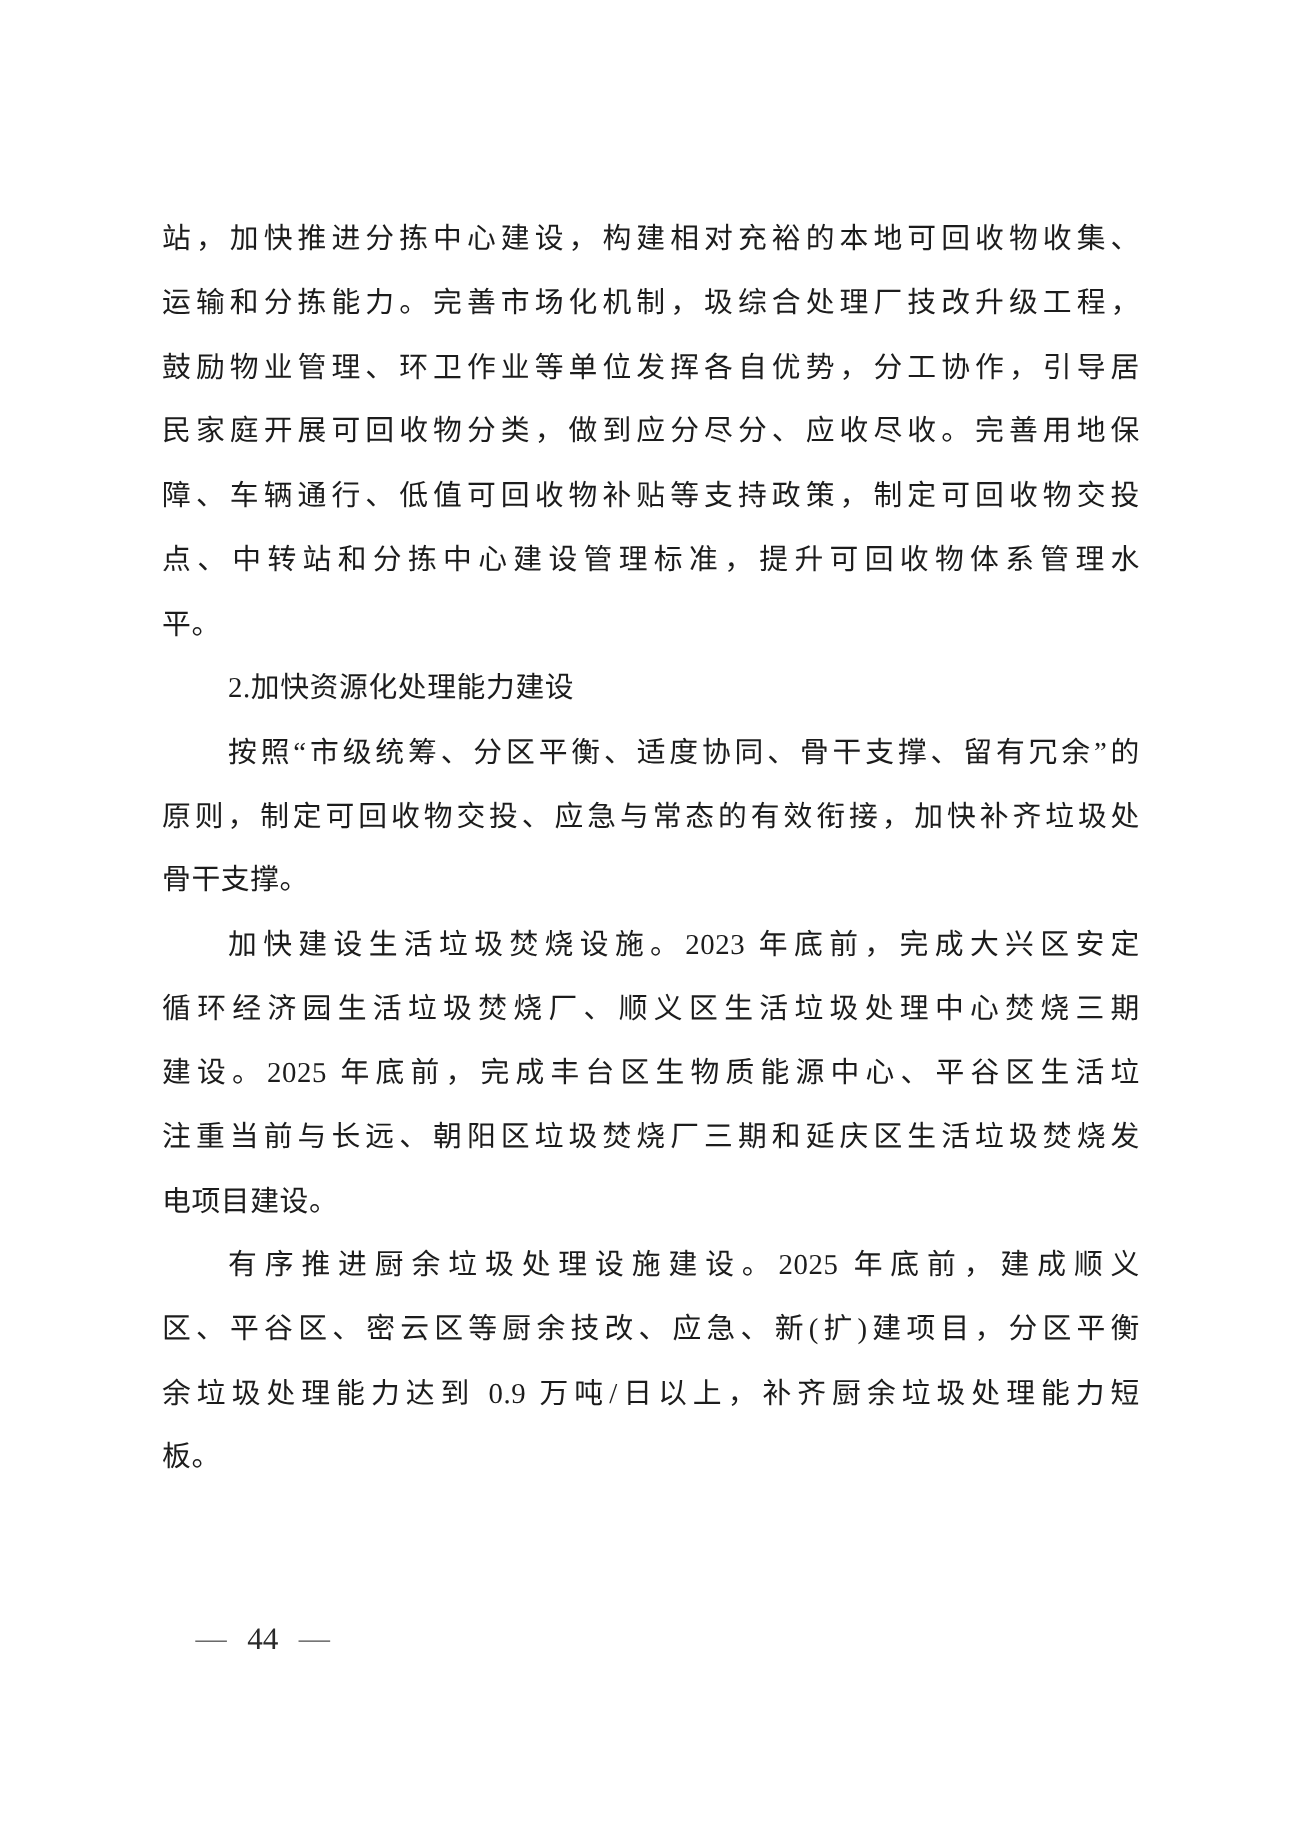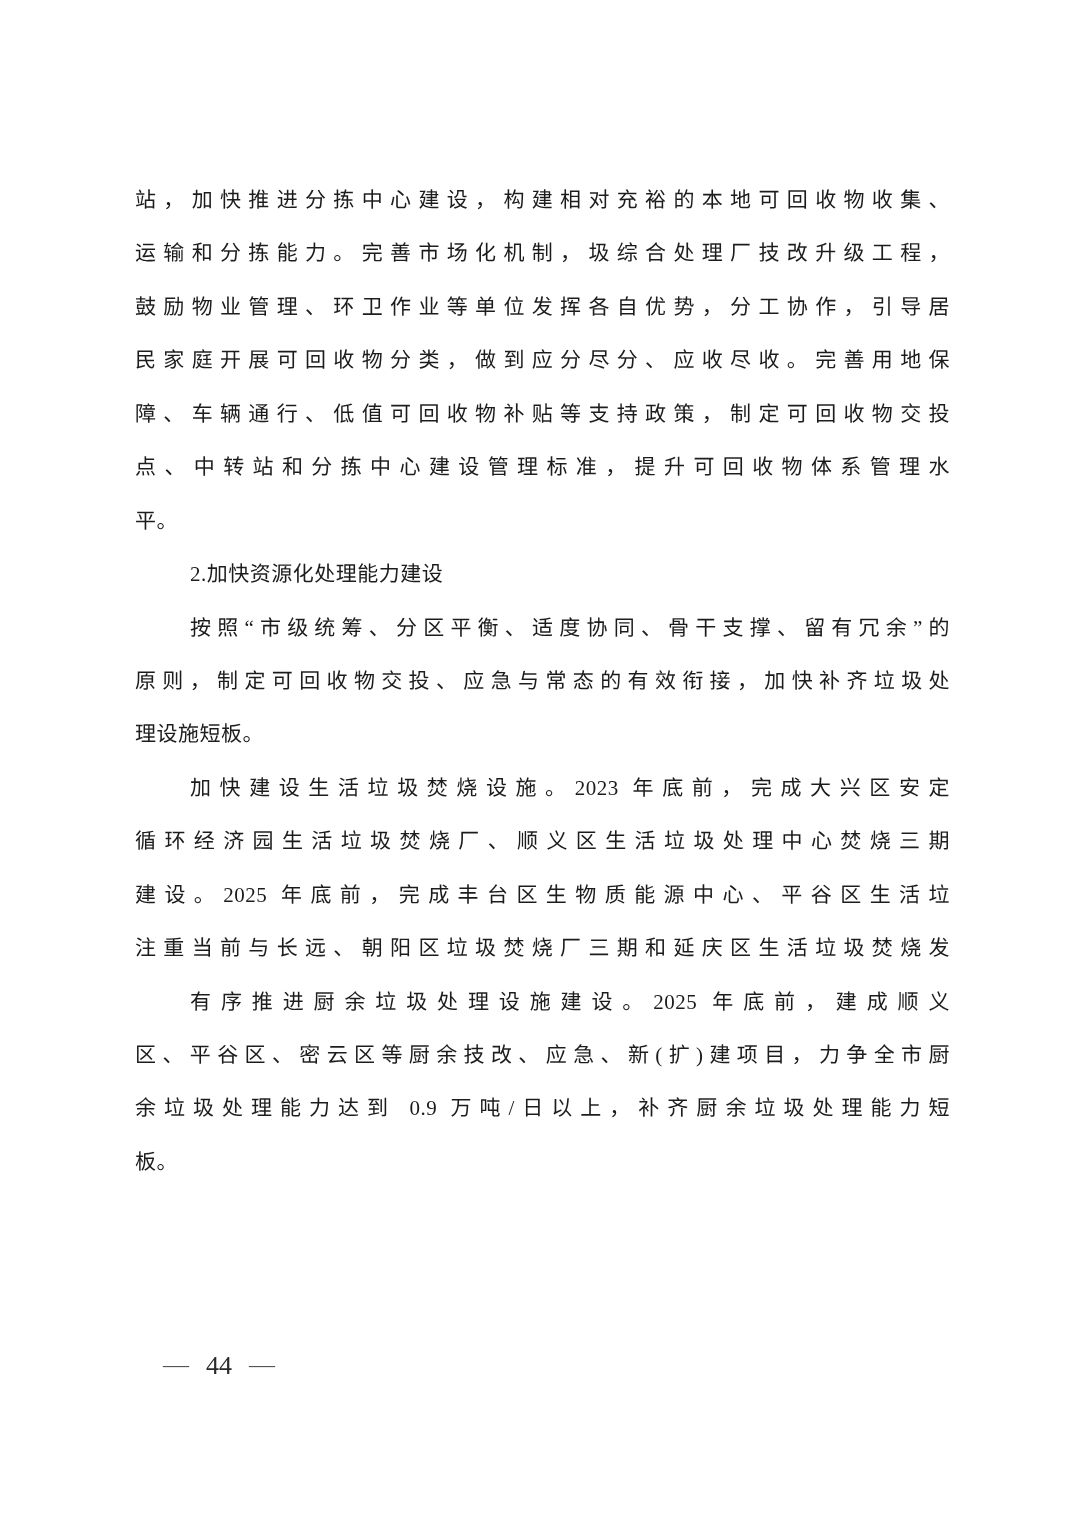--- a/index.html
+++ b/index.html
@@ -18,21 +18,21 @@
   }
   .text-block {
     position: absolute;
     left: 135px;
     top: 174px;
     width: 815px;
   }
   .ln {
     height: 53.45px;
     line-height: 53.45px;
-    font-size: 21px;
+    font-size: 24px;
     letter-spacing: 0.5px;
     white-space: normal;
   }
   
   .j {
     text-align: justify;
     text-align-last: justify;
     text-justify: inter-character;
   }
   
@@ -67,27 +67,28 @@
     <div class="ln j">站，加快推进分拣中心建设，构建相对充裕的本地可回收物收集、</div>
     <div class="ln j">运输和分拣能力。完善市场化机制，圾综合处理厂技改升级工程，</div>
     <div class="ln j">鼓励物业管理、环卫作业等单位发挥各自优势，分工协作，引导居</div>
     <div class="ln j">民家庭开展可回收物分类，做到应分尽分、应收尽收。完善用地保</div>
     <div class="ln j">障、车辆通行、低值可回收物补贴等支持政策，制定可回收物交投</div>
     <div class="ln j">点、中转站和分拣中心建设管理标准，提升可回收物体系管理水</div>
     <div class="ln l">平。</div>
     <div class="ln l ind">2.加快资源化处理能力建设</div>
     <div class="ln j ind">按照“市级统筹、分区平衡、适度协同、骨干支撑、留有冗余”的</div>
     <div class="ln j">原则，制定可回收物交投、应急与常态的有效衔接，加快补齐垃圾处</div>
-    <div class="ln l">理设施短板。</div>
+    <div class="ln l">骨干支撑。</div>
     <div class="ln j ind">加快建设生活垃圾焚烧设施。2023 年底前，完成大兴区安定</div>
     <div class="ln j">循环经济园生活垃圾焚烧厂、顺义区生活垃圾处理中心焚烧三期</div>
     <div class="ln j">建设。2025 年底前，完成丰台区生物质能源中心、平谷区生活垃</div>
     <div class="ln j">注重当前与长远、朝阳区垃圾焚烧厂三期和延庆区生活垃圾焚烧发</div>
+    <div class="ln l">电项目建设。</div>
     <div class="ln j ind">有序推进厨余垃圾处理设施建设。2025 年底前，建成顺义</div>
-    <div class="ln j">区、平谷区、密云区等厨余技改、应急、新(扩)建项目，力争全市厨</div>
+    <div class="ln j">区、平谷区、密云区等厨余技改、应急、新(扩)建项目，分区平衡</div>
     <div class="ln j">余垃圾处理能力达到 0.9 万吨/日以上，补齐厨余垃圾处理能力短</div>
     <div class="ln l">板。</div>
   </main>
 
   <footer class="footer">
     <span class="dash">—</span>
     <span class="num">44</span>
     <span class="dash">—</span>
   </footer>
 </div>

